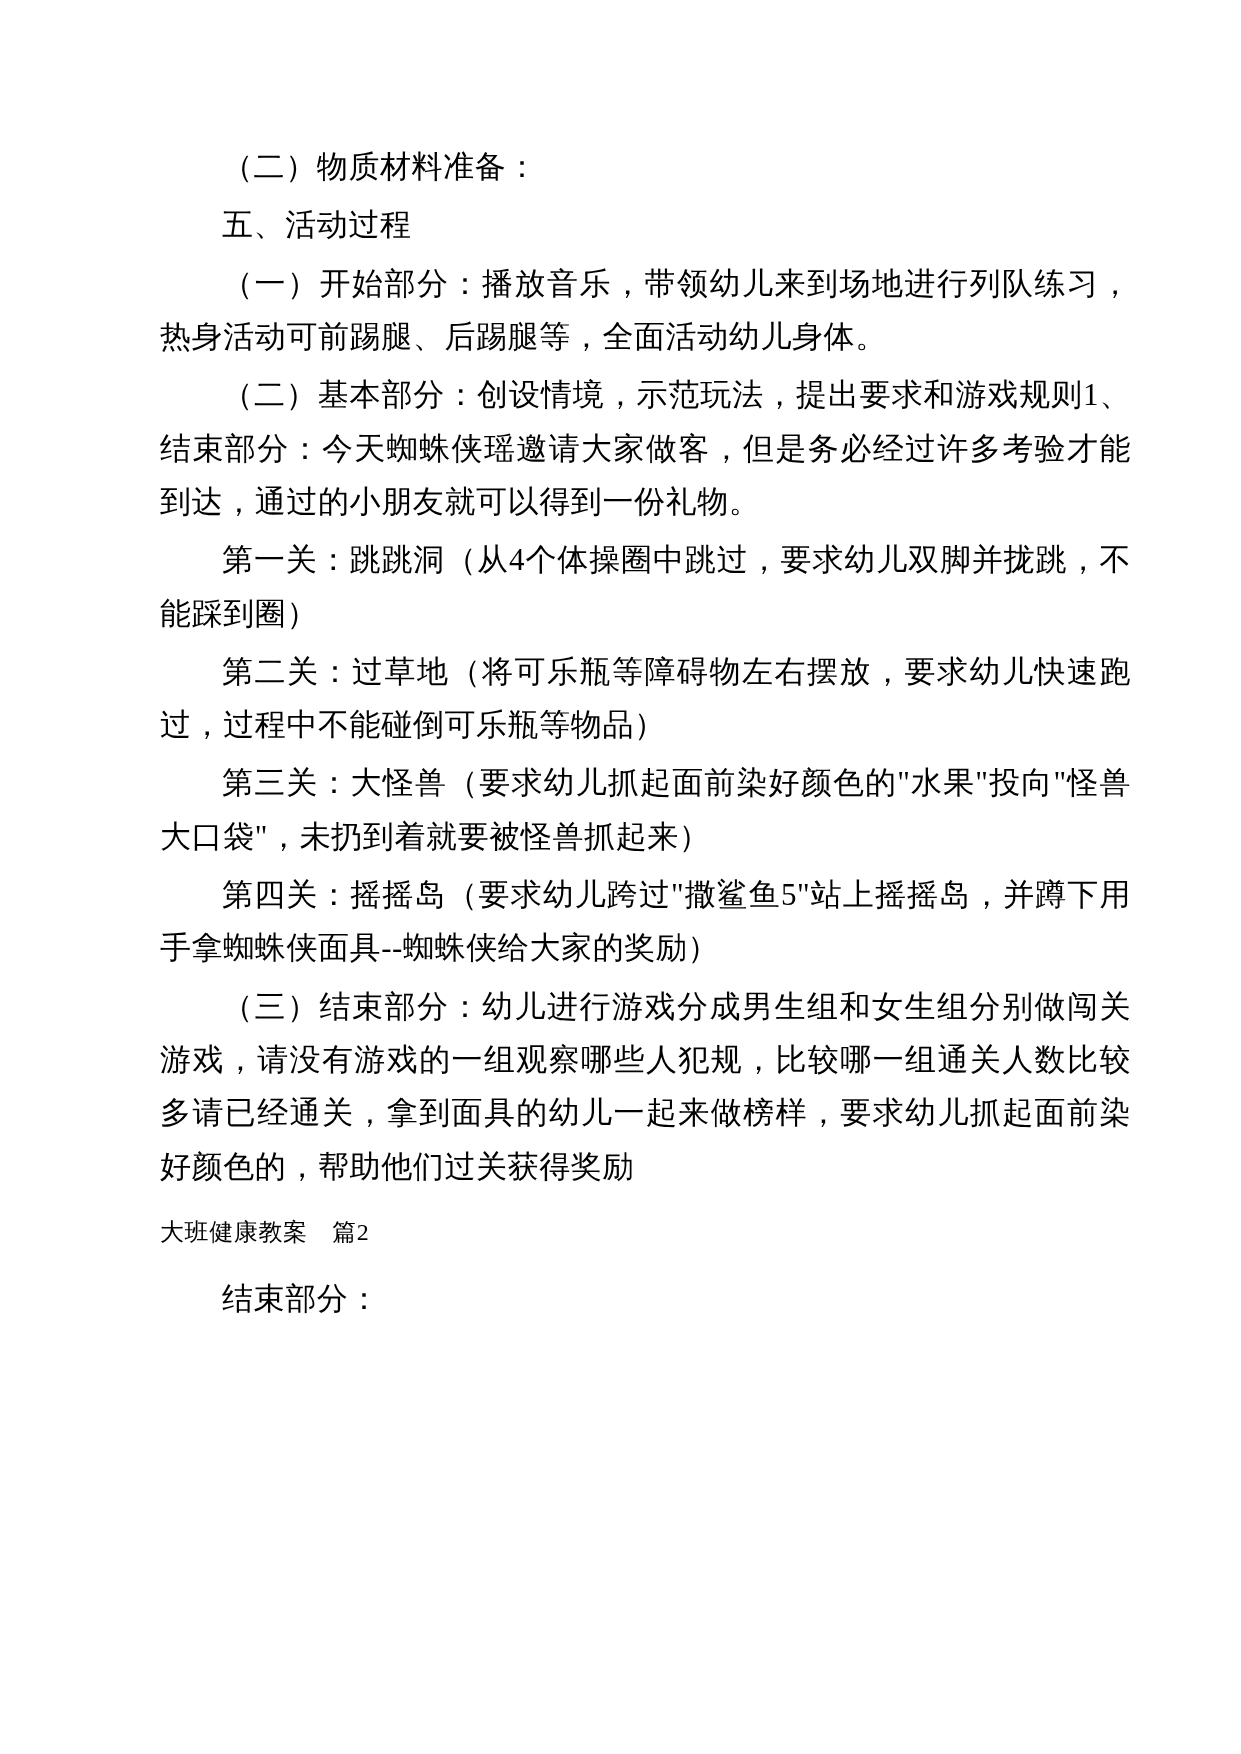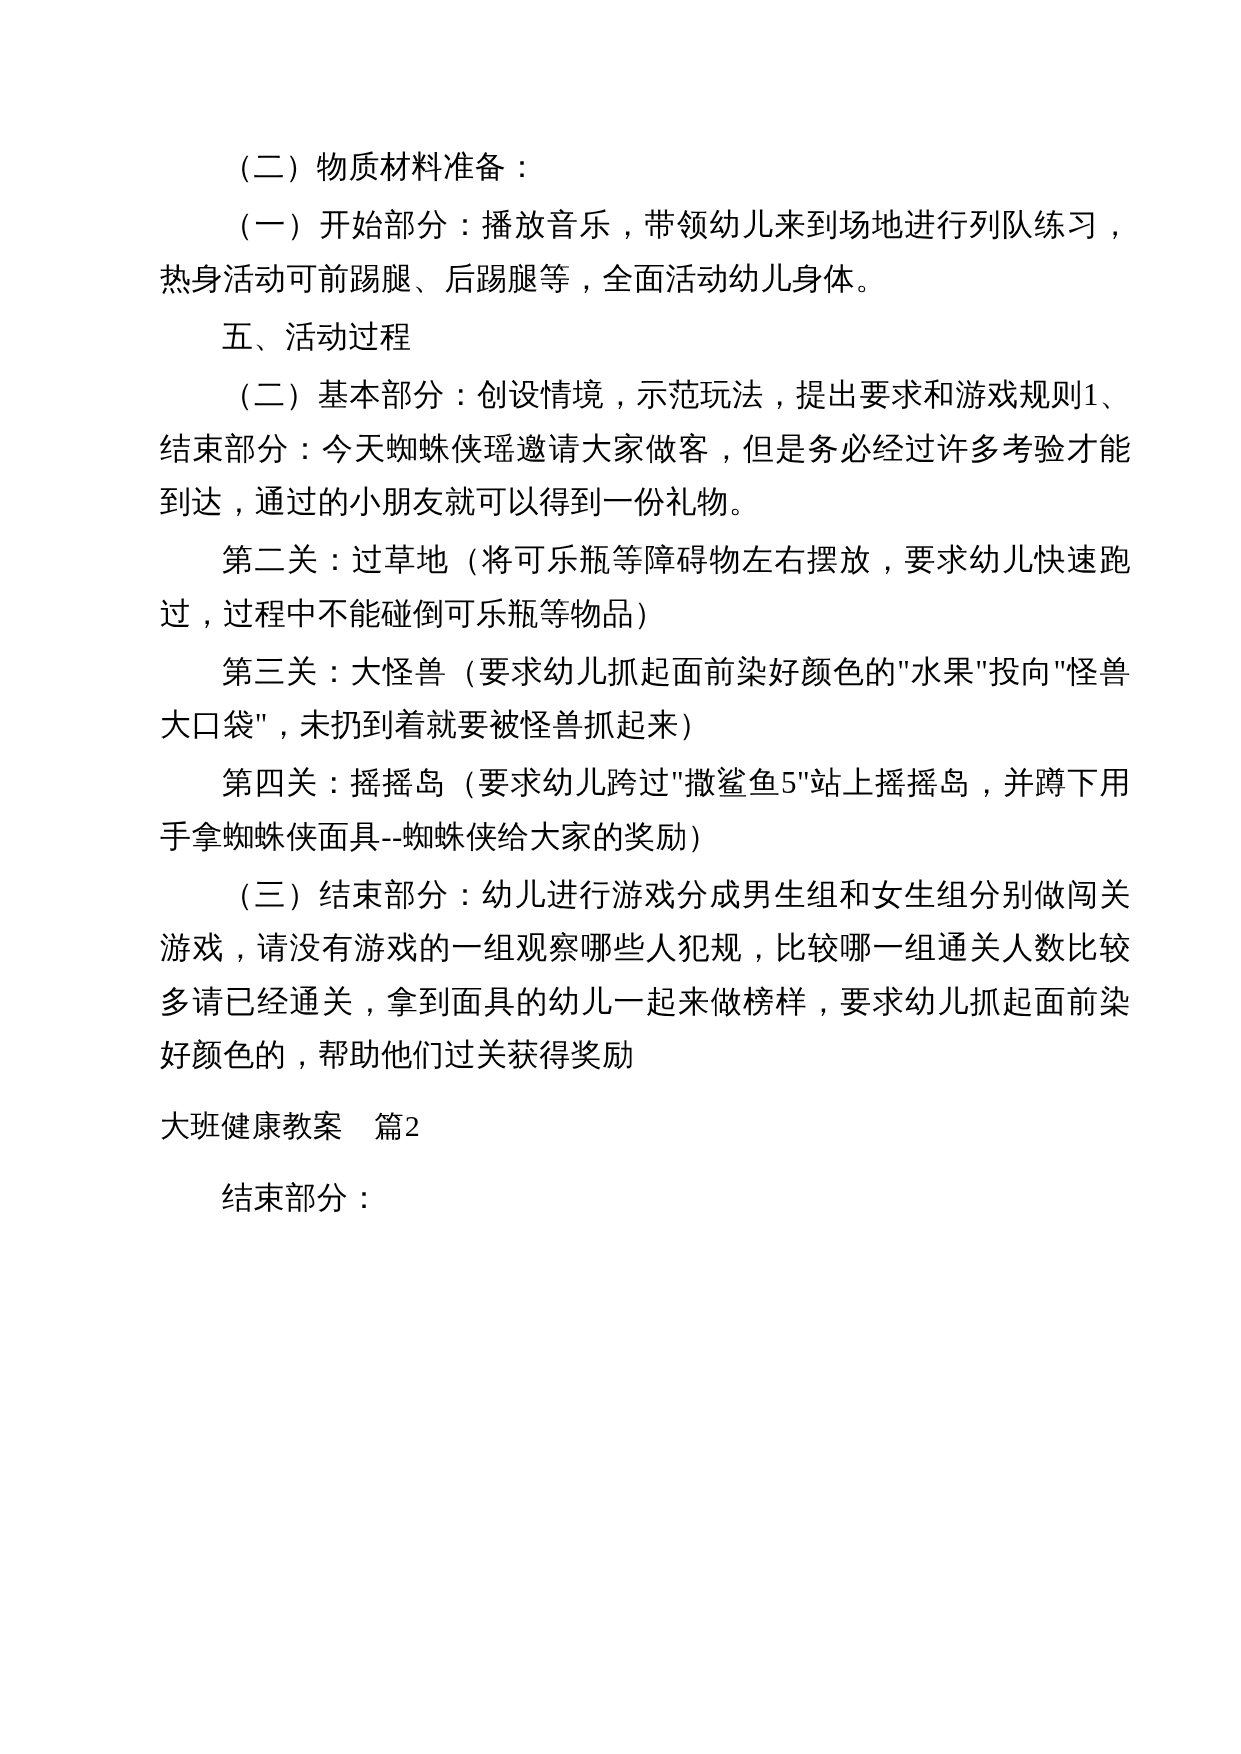--- a/index.html
+++ b/index.html
@@ -28,38 +28,39 @@
     text-justify: inter-ideograph;
     letter-spacing: 0.6px;
   }
   .para {
     margin: 0 0 5px 0;
     text-indent: 2em;
   }
   .heading-line {
     margin: 0 0 5px 0;
     text-indent: 0;
-    font-size: 30px;
+    font-size: 24px;
   }
   .spacer-sm { height: 14px; }
 </style>
 </head>
 <body>
 
 <div class="page">
   <div class="doc-body">
 
     <p class="para">（二）物质材料准备：</p>
 
+    <p class="para">五、活动过程</p>
+
     <p class="para">（一）开始部分：播放音乐，带领幼儿来到场地进行列队练习，热身活动可前踢腿、后踢腿等，全面活动幼儿身体。</p>
-
-    <p class="para">五、活动过程</p>
 
     <p class="para">（二）基本部分：创设情境，示范玩法，提出要求和游戏规则1、结束部分：今天蜘蛛侠瑶邀请大家做客，但是务必经过许多考验才能到达，通过的小朋友就可以得到一份礼物。</p>
 
+    <p class="para">第一关：跳跳洞（从4个体操圈中跳过，要求幼儿双脚并拢跳，不能踩到圈）</p>
 
     <p class="para">第二关：过草地（将可乐瓶等障碍物左右摆放，要求幼儿快速跑过，过程中不能碰倒可乐瓶等物品）</p>
 
     <p class="para">第三关：大怪兽（要求幼儿抓起面前染好颜色的"水果"投向"怪兽大口袋"，未扔到着就要被怪兽抓起来）</p>
 
     <p class="para">第四关：摇摇岛（要求幼儿跨过"撒鲨鱼5"站上摇摇岛，并蹲下用手拿蜘蛛侠面具--蜘蛛侠给大家的奖励）</p>
 
     <p class="para">（三）结束部分：幼儿进行游戏分成男生组和女生组分别做闯关游戏，请没有游戏的一组观察哪些人犯规，比较哪一组通关人数比较多请已经通关，拿到面具的幼儿一起来做榜样，要求幼儿抓起面前染好颜色的，帮助他们过关获得奖励</p>
 
     <div class="spacer-sm"></div>

